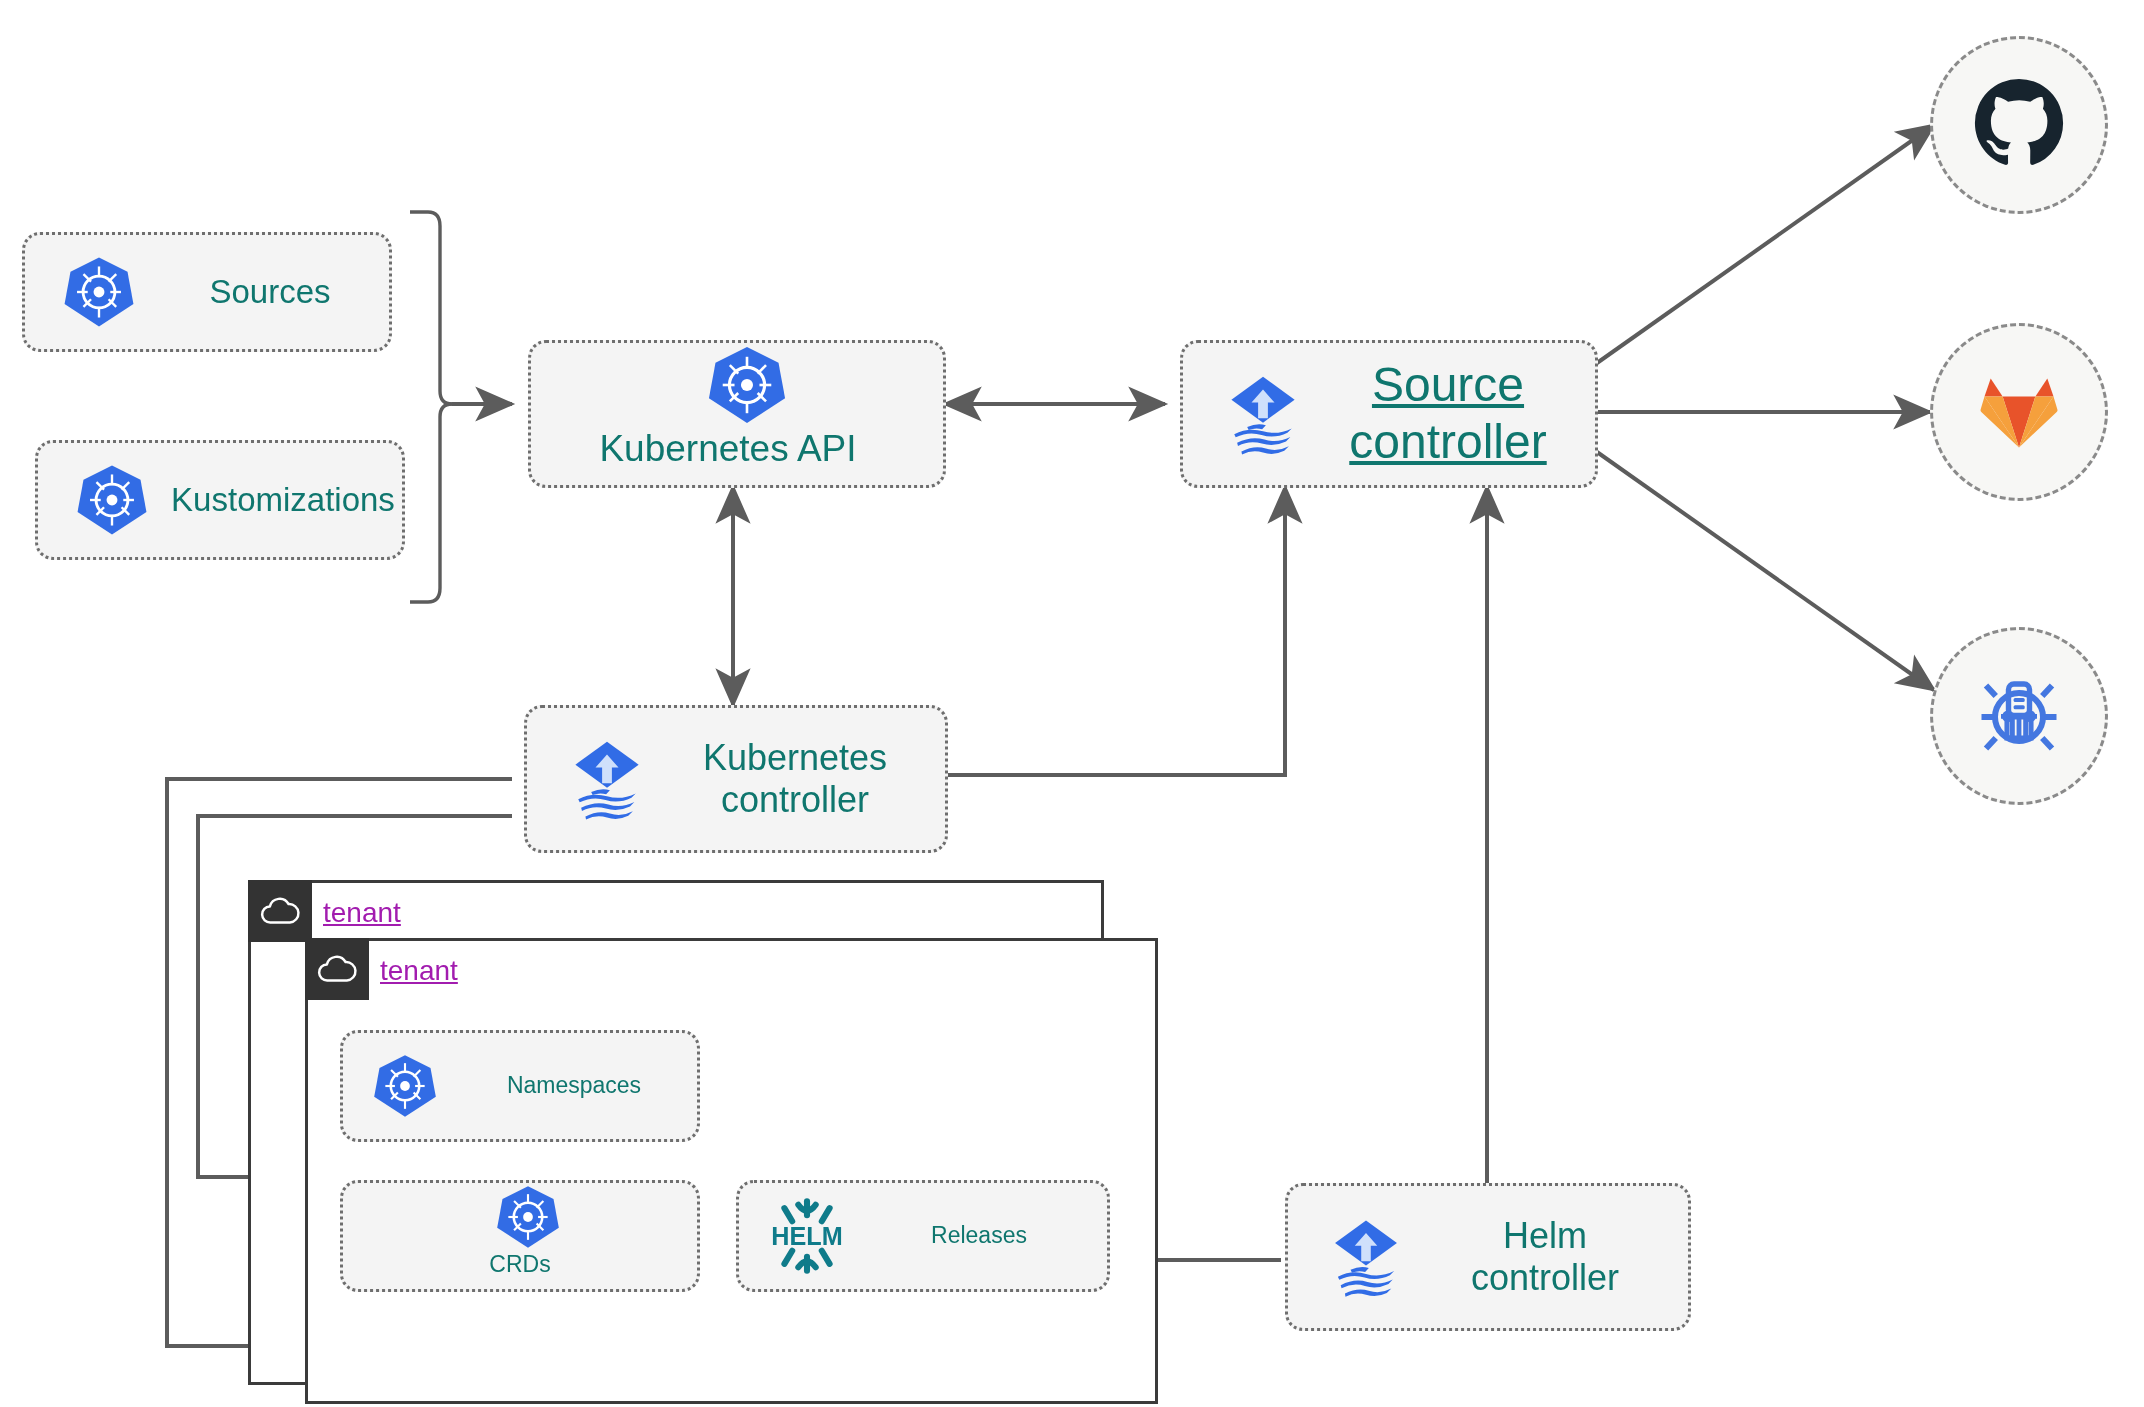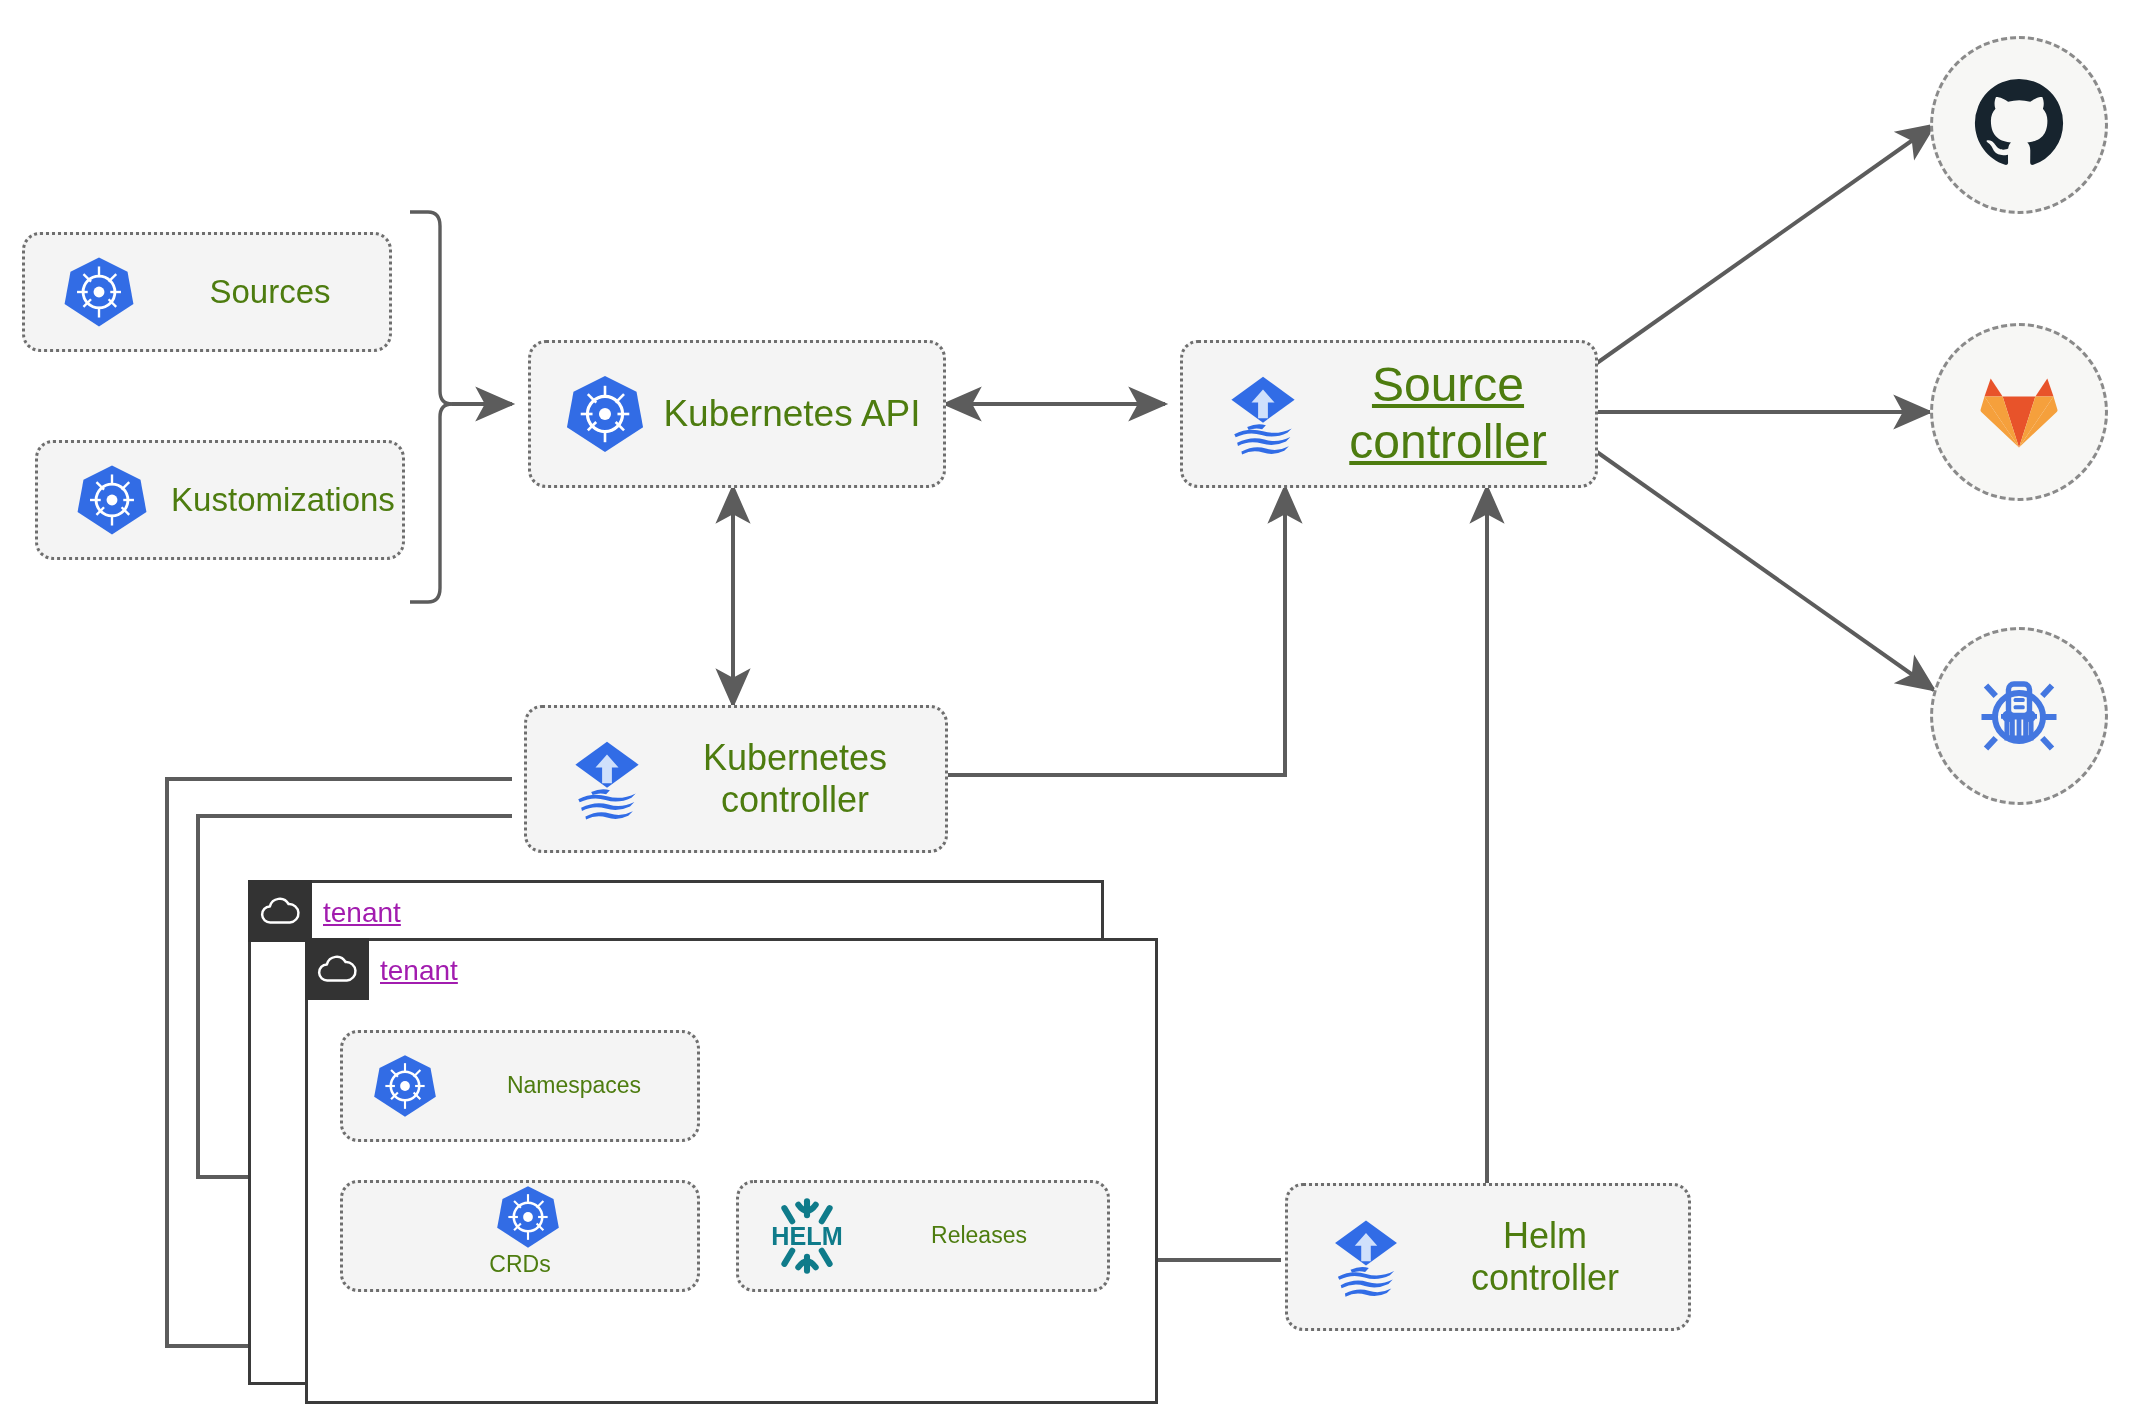--- a/index.html
+++ b/index.html
@@ -10,21 +10,21 @@
   
   .node{
     position:absolute;box-sizing:border-box;
     background:#f4f4f4;
     border:3px dotted #6e6e6e;
     border-radius:18px;
     display:flex;align-items:center;
   }
   .node .ico{flex:0 0 auto;display:flex;align-items:center;justify-content:center;}
   .node .lbl{flex:1 1 auto;text-align:center;line-height:1.18;
-             font-size:33px;color:#4d7c0f;white-space:pre-line;}
+             font-size:33px;color:#0f766e;white-space:pre-line;}
 
   
   .res .lbl{font-size:23px;}
 
   
   .circle{
     position:absolute;box-sizing:border-box;
     width:178px;height:178px;border-radius:50%;
     background:#f7f7f5;
     border:3px dashed #8a8a8a;
@@ -138,21 +138,21 @@
           <path d="M39.4 38.8l1.4-1.4 6.4 6.4-1.4 1.4z"></path>
           <path d="M45.8 16.2l1.4 1.4-6.4 6.4-1.4-1.4z"></path>
           <path d="M24.6 37.4l1.4 1.4-6.4 6.4-1.4-1.4z"></path>
         </g>
         <circle cx="32" cy="32" r="13.4" stroke="#fff" stroke-width="2.4" fill="none"></circle>
       </svg>
     </span>
     <span class="lbl">Kustomizations</span>
   </div>
 
-  <div class="node" style="left:528px;top:340px;width:418px;height:148px;">
+  <div class="node" style="left:528px;top:340px;width:418px;height:148px;flex-direction:column;">
     <span class="ico" style="width:108px;margin-left:20px;">
       <svg width="84" height="84" viewBox="0 0 64 64" aria-hidden="true">
         <polygon points="32,3 56,15 61,42 32,61 3,42 8,15" fill="#326CE5"></polygon>
         <g fill="#fff">
           <circle cx="32" cy="32" r="4.6"></circle>
           <path d="M31 10.5h2v9h-2z"></path>
             <path d="M31 44.5h2v9h-2z"></path>
           <path d="M13.5 31h9v2h-9z"></path>
             <path d="M41.5 31h9v2h-9z"></path>
           <path d="M18.2 17.6l1.4-1.4 6.4 6.4-1.4 1.4z"></path>

